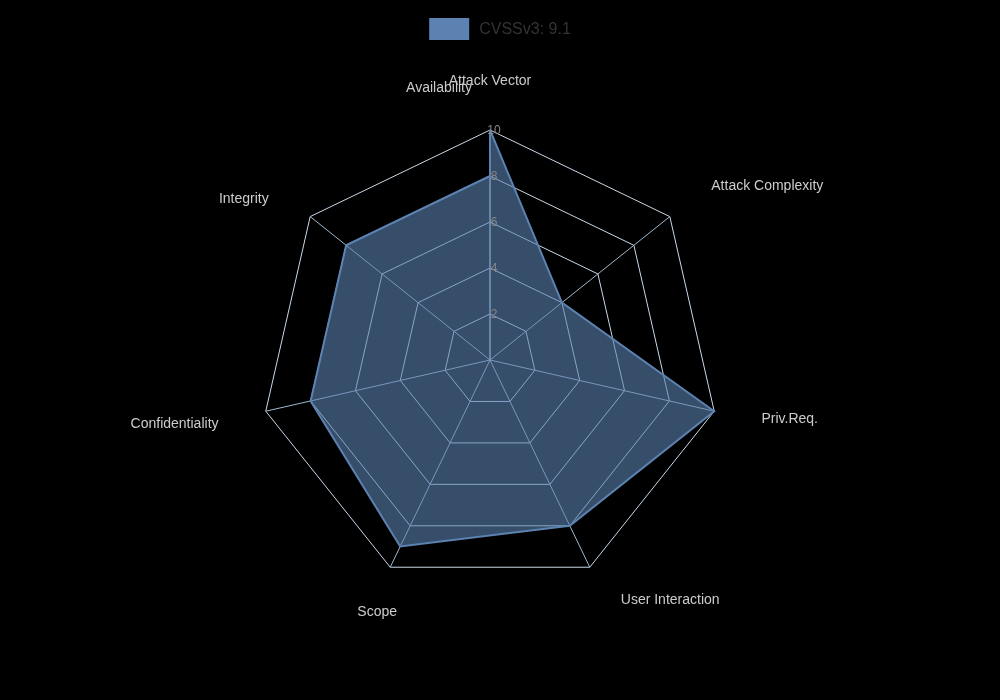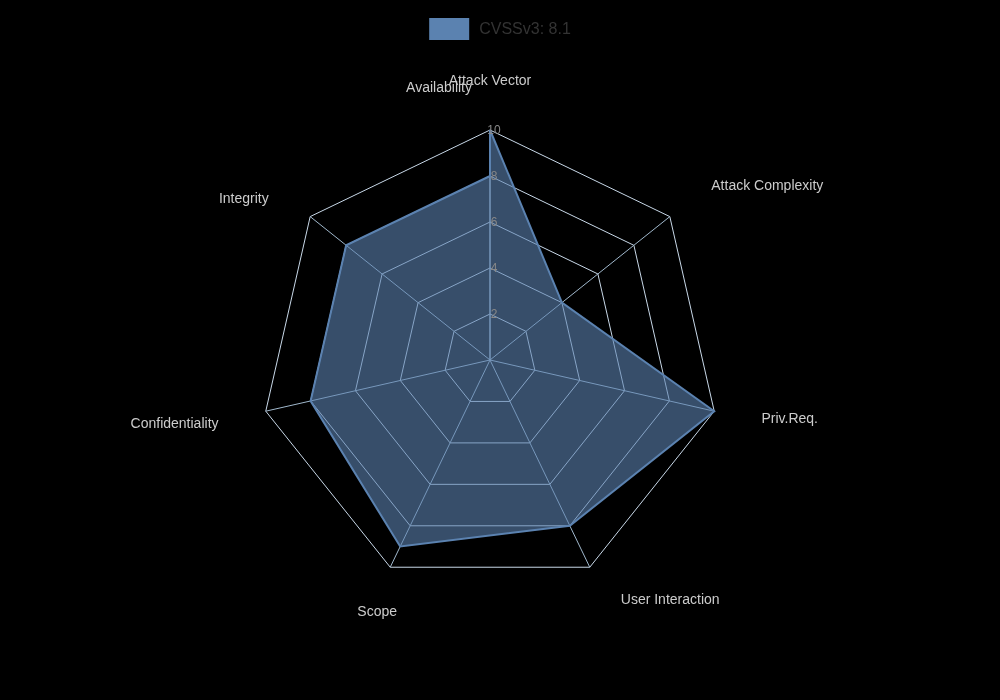--- a/index.html
+++ b/index.html
@@ -42,21 +42,21 @@
       font-size: 16px;
       font-weight: 400;
     }
   </style>
 </head>
 <body>
 
 <div class="chart-container">
   <div class="legend">
     <div class="legend-box"></div>
-    <span class="legend-label">CVSSv3: 8.1</span>
+    <span class="legend-label">CVSSv3: 9.1</span>
   </div>
   <svg id="radar-svg" width="1000" height="700">
   <polygon points="490,314 525.964963281915,331.32036582990446 534.8461734724451,370.2381992986734 509.9555518971447,401.4460607112469 470.0444481028553,401.4460607112469 445.1538265275548,370.2381992986734 454.03503671808505,331.32036582990446 490,314" fill="none" stroke="#c8d8e8" stroke-width="1"></polygon>
       <polygon points="490,268 561.9299265638298,302.6407316598089 579.6923469448903,380.47639859734676 529.9111037942894,442.89212142249386 450.0888962057106,442.89212142249386 400.3076530551097,380.4763985973468 418.07007343617016,302.6407316598089 490,268" fill="none" stroke="#c8d8e8" stroke-width="1"></polygon>
       <polygon points="490,222 597.8948898457447,273.9610974897133 624.5385204173355,390.71459789602017 549.8666556914341,484.33818213374076 430.133344308566,484.33818213374076 355.46147958266454,390.7145978960202 382.10511015425527,273.9610974897134 490,222" fill="none" stroke="#c8d8e8" stroke-width="1"></polygon>
       <polygon points="490,176 633.8598531276597,245.2814633196178 669.3846938897807,400.9527971946936 569.8222075885787,525.7842428449877 410.1777924114213,525.7842428449877 310.6153061102194,400.95279719469363 346.1401468723403,245.28146331961784 489.99999999999994,176" fill="none" stroke="#c8d8e8" stroke-width="1"></polygon>
       <polygon points="490,130 669.8248164095746,216.60182914952227 714.2308673622258,411.1909964933669 589.7777594857233,567.2303035562346 390.2222405142766,567.2303035562346 265.76913263777425,411.19099649336704 310.1751835904254,216.60182914952233 489.99999999999994,130" fill="none" stroke="#c8d8e8" stroke-width="1"></polygon>
       <line x1="490" y1="360" x2="490" y2="130" stroke="#a0b8cc" stroke-width="1"></line>
       <line x1="490" y1="360" x2="669.8248164095746" y2="216.60182914952227" stroke="#a0b8cc" stroke-width="1"></line>
       <line x1="490" y1="360" x2="714.2308673622258" y2="411.1909964933669" stroke="#a0b8cc" stroke-width="1"></line>

